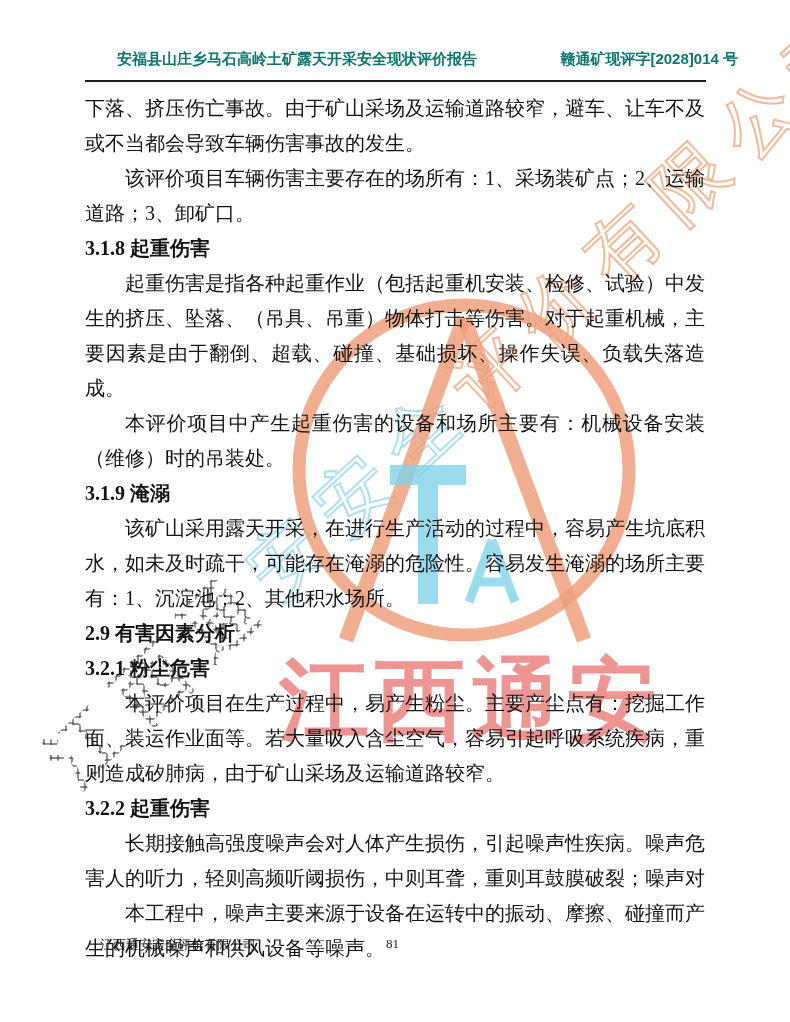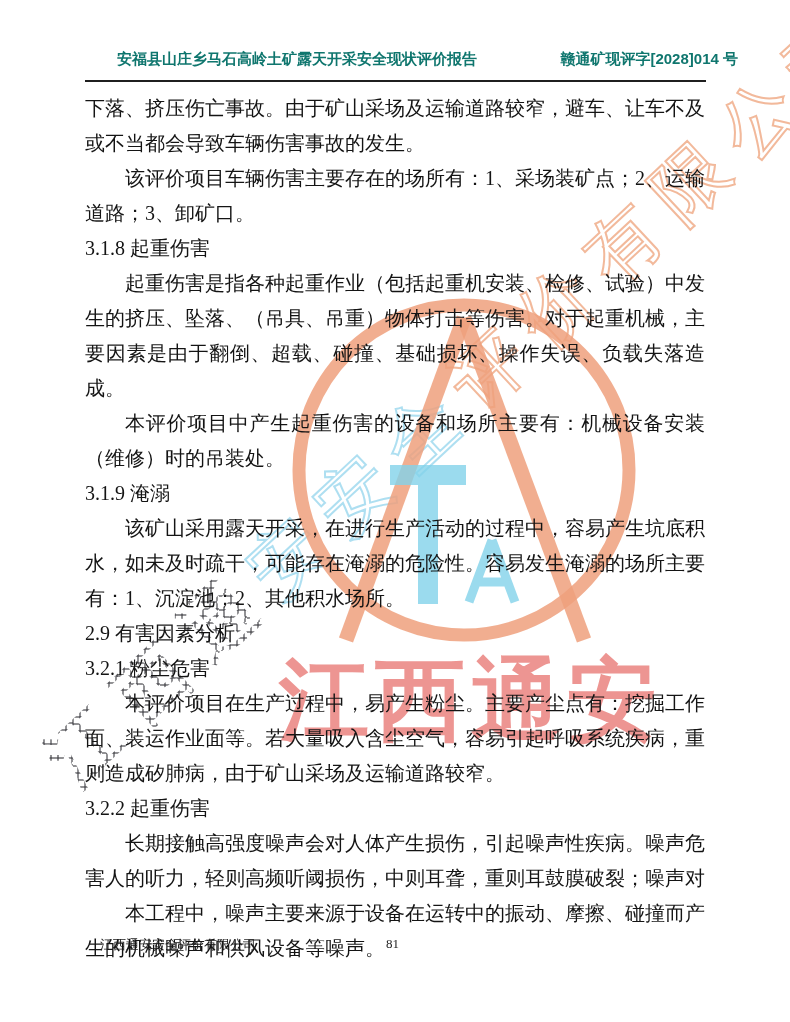--- a/index.html
+++ b/index.html
@@ -54,21 +54,21 @@
   .header-rule{position:absolute;top:80px;left:85px;width:621px;height:2px;background:#1f1f1f;}
 
   .body-text{
     position:absolute;top:91px;left:85px;width:620px;
     font-size:20px;line-height:35px;
     text-align:justify;text-justify:inter-ideograph;
   }
   .body-text p{margin:0;}
   .para{text-indent:2em;}
   .para-cont{text-indent:0;}
-  .h2,.h3{font-weight:400;text-indent:0;}
+  .h2,.h3{font-weight:700;text-indent:0;}
 
   .footer-company{
     position:absolute;top:936px;left:100px;
     font-size:13px;color:#1c1c1c;
   }
   .footer-page{
     position:absolute;top:936px;left:0;width:785px;text-align:center;
     font-size:13px;color:#1c1c1c;
   }
 </style>

